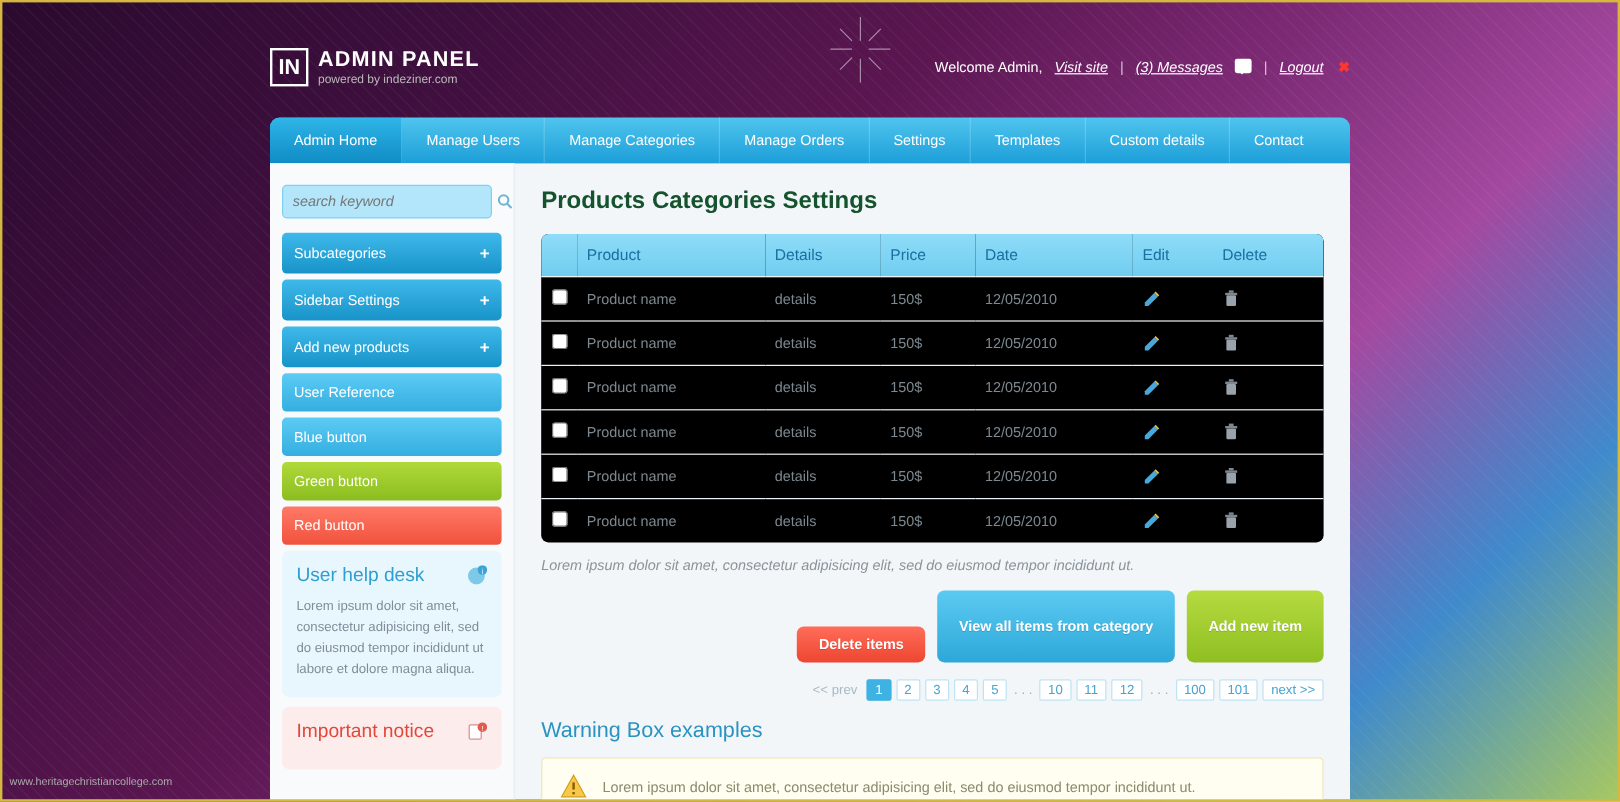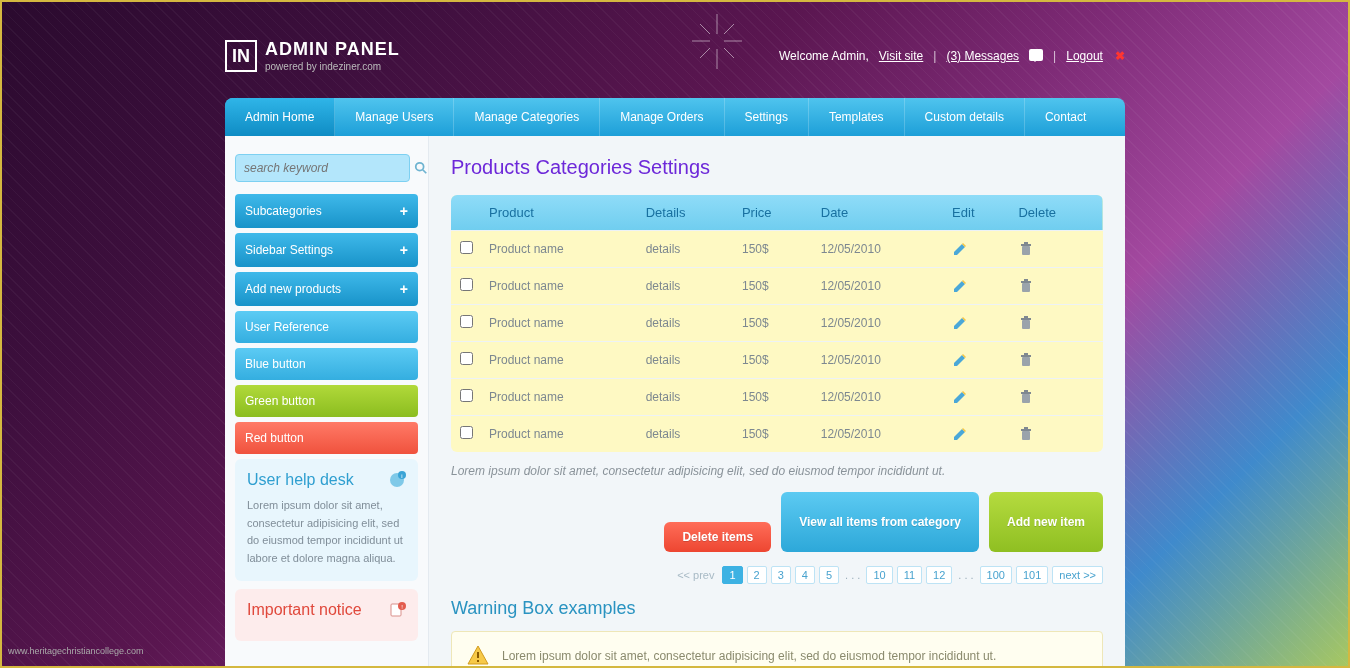--- a/index.html
+++ b/index.html
@@ -49,21 +49,21 @@
 .logo-area { color: #fff; display: flex; align-items: center; gap: 8px; }
 .logo-icon {
   width: 32px; height: 32px; border: 2px solid #fff;
   display: flex; align-items: center; justify-content: center;
   font-weight: bold; font-size: 18px; color: #fff; background: transparent;
 }
 .logo-text { display: flex; flex-direction: column; line-height: 1; }
 .logo-title { font-size: 18px; font-weight: bold; letter-spacing: 1px; }
 .logo-sub { font-size: 10px; color: #bbb; margin-top: 4px; }
 .top-links { color: #fff; font-size: 12px; display: flex; gap: 10px; }
-.top-links a { color: #fff; text-decoration: underline; cursor: pointer; }
+.top-links a { color: #fff; text-decoration: underline; cursor: pointer; font-style: italic; }
 .top-links .sep { color: rgba(255,255,255,0.7); }
 .msg-icon { display:inline-block; width:14px; height:12px; background:#fff; border-radius:2px; position:relative; vertical-align:middle; }
 .msg-icon:after { content:""; position:absolute; bottom:-4px; left:3px; width:0;height:0; border:3px solid transparent; border-top-color:#fff; }
 .x-icon { color:#ff3530; font-weight:bold; margin-left:2px; }
 
 .nav {
   display: flex;
   background: linear-gradient(#4fc4ee, #1d9fd8);
   border-radius: 8px 8px 0 0;
   margin-top: 24px;
@@ -137,25 +137,25 @@
 .info-title { font-size: 16px; margin-bottom: 8px; display:flex; justify-content:space-between; align-items:center;}
 .info-box.blue .info-title { color: #2f9fd0; }
 .info-box.red .info-title { color: #e0483b; }
 .info-text { color: #808e99; font-size: 11px; line-height: 1.6; }
 .help-icon, .notice-icon { width:18px; height:18px; }
 
 .main {
   flex: 1;
   padding: 20px 22px 0 22px;
 }
-.page-title { color: #6d28d9; font-size: 20px; font-weight: normal; margin-bottom: 16px; }
+.page-title { color: #14532d; font-size: 20px; font-weight: bold; margin-bottom: 16px; }
 table.prod {
   width: 100%;
   border-collapse: collapse;
-  background: #fef9c3;
+  background: #000000;
   border-radius: 6px;
   overflow: hidden;
 }
 table.prod thead tr { background: linear-gradient(#8fdcf8, #6fcdef); }
 table.prod th {
   color: #1870a0; font-weight: normal; padding: 10px 8px; text-align: left; font-size: 13px;
 }
 table.prod td {
   color: #7d8890; padding: 10px 8px; border-top: 1px solid #edf2f6; font-size: 12px;
 }

